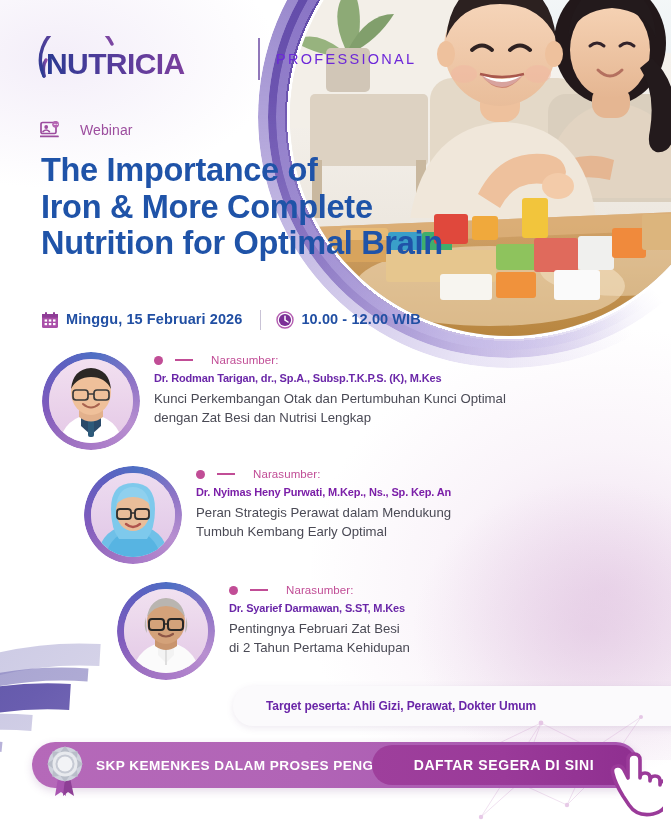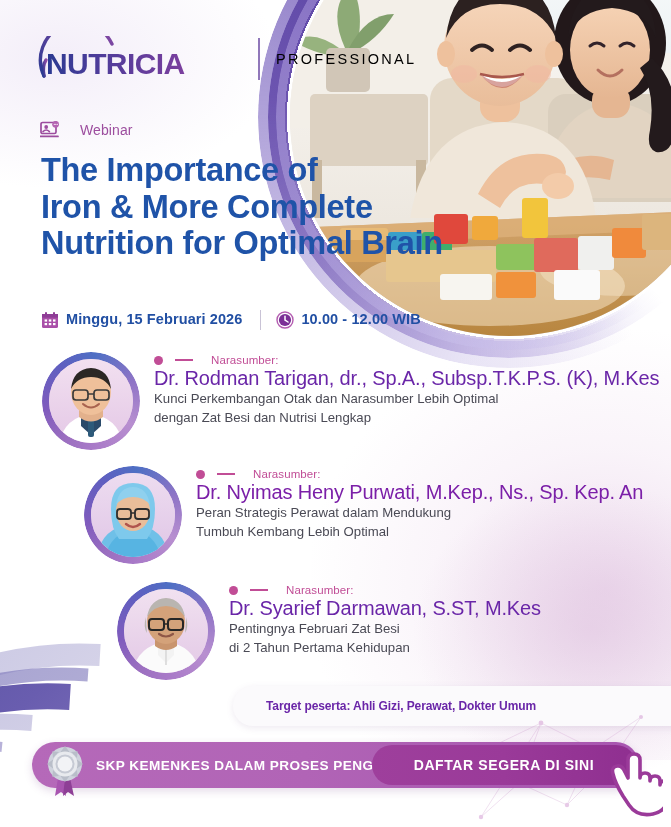--- a/index.html
+++ b/index.html
@@ -95,21 +95,21 @@
 
   
   .swoosh { position:absolute; left:-230px; bottom:-190px; width:560px; height:470px; pointer-events:none; }
 
   
   .logo-block { position:absolute; left:38px; top:36px; display:flex; align-items:center; }
   .logo-mark { position:relative; width:214px; height:46px; }
   .logo-svg { display:block; }
   .logo-div { width:2px; height:42px; background:#7c5fae; margin:0 16px 0 6px; opacity:.85; }
   .logo-prof {
-    font-size:14.5px; letter-spacing:2.3px; color:#000000; font-weight:400;
+    font-size:14.5px; letter-spacing:2.3px; color:#6d28d9; font-weight:400;
     white-space:nowrap;
   }
 
   
   .webinar-row { position:absolute; left:40px; top:121px; display:flex; align-items:center; gap:20px; }
   .webinar-label { font-size:14px; color:#9c4d9e; font-weight:400; letter-spacing:.1px; }
 
   
   .title {
     position:absolute; left:41px; top:152px; width:608px;
@@ -150,21 +150,21 @@
   .sp-text { margin-left:14px; padding-top:2px; }
   .sp-narasumber {
     display:flex; align-items:center; gap:12px; margin-bottom:1px;
   }
   .ns-dot {
     width:9px; height:9px; border-radius:50%; background:#c14d96; flex:0 0 9px;
   }
   .ns-line { width:18px; height:2px; background:#c14d96; }
   .ns-label { font-size:11.5px; color:#c14d96; margin-left:6px; letter-spacing:.1px; }
   .sp-name {
-    font-size:20px; font-weight:400; color:#6a26a8;
+    font-size:11px; font-weight:700; color:#6a26a8;
     letter-spacing:-0.15px; white-space:nowrap; line-height:22px;
   }
   .sp2 .sp-name { color:#7b1fa8; }
   .sp-desc { font-size:13.2px; line-height:17.5px; color:#4a4a55; margin-top:1px; }
 
   
   .target-pill {
     position:absolute; left:233px; top:686px;
     width:500px; height:40px;
     background:#fbfafc;
@@ -462,21 +462,21 @@
         </svg>
       </div>
     </div>
     <div class="sp-text">
       <div class="sp-narasumber">
         <span class="ns-dot"></span>
         <span class="ns-line"></span>
         <span class="ns-label">Narasumber:</span>
       </div>
       <div class="sp-name">Dr. Rodman Tarigan, dr., Sp.A., Subsp.T.K.P.S. (K), M.Kes</div>
-      <div class="sp-desc">Kunci Perkembangan Otak dan Narasumber Lebih Optimal</div>
+      <div class="sp-desc">Kunci Perkembangan Otak dan Pertumbuhan Kunci Optimal</div>
       <div class="sp-desc">dengan Zat Besi dan Nutrisi Lengkap</div>
     </div>
   </div>
 
   <div class="speaker sp2">
     <div class="avatar-wrap">
       <div class="avatar-ring"></div>
       <div class="avatar-photo">
         <svg viewBox="0 0 84 84">
           <defs>
@@ -499,21 +499,21 @@
       </div>
     </div>
     <div class="sp-text">
       <div class="sp-narasumber">
         <span class="ns-dot"></span>
         <span class="ns-line"></span>
         <span class="ns-label">Narasumber:</span>
       </div>
       <div class="sp-name">Dr. Nyimas Heny Purwati, M.Kep., Ns., Sp. Kep. An</div>
       <div class="sp-desc">Peran Strategis Perawat dalam Mendukung</div>
-      <div class="sp-desc">Tumbuh Kembang Lebih Optimal</div>
+      <div class="sp-desc">Tumbuh Kembang Early Optimal</div>
     </div>
   </div>
 
   <div class="speaker sp3">
     <div class="avatar-wrap">
       <div class="avatar-ring"></div>
       <div class="avatar-photo">
         <svg viewBox="0 0 84 84">
           <defs>
               <linearGradient id="bg3" x1="0" y1="0" x2="0" y2="1">

